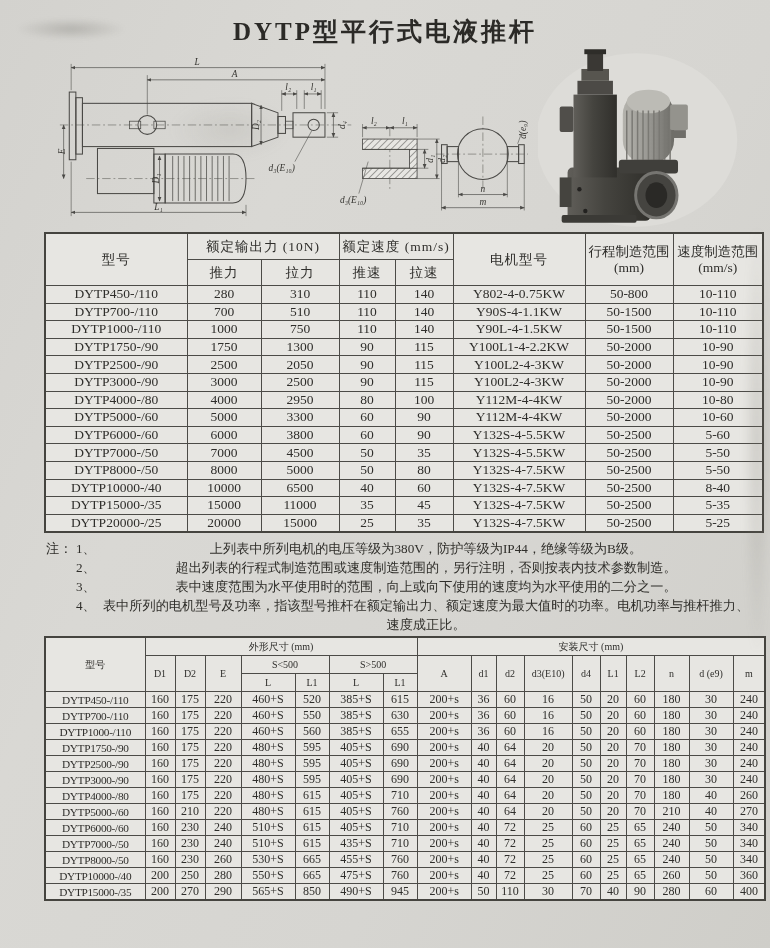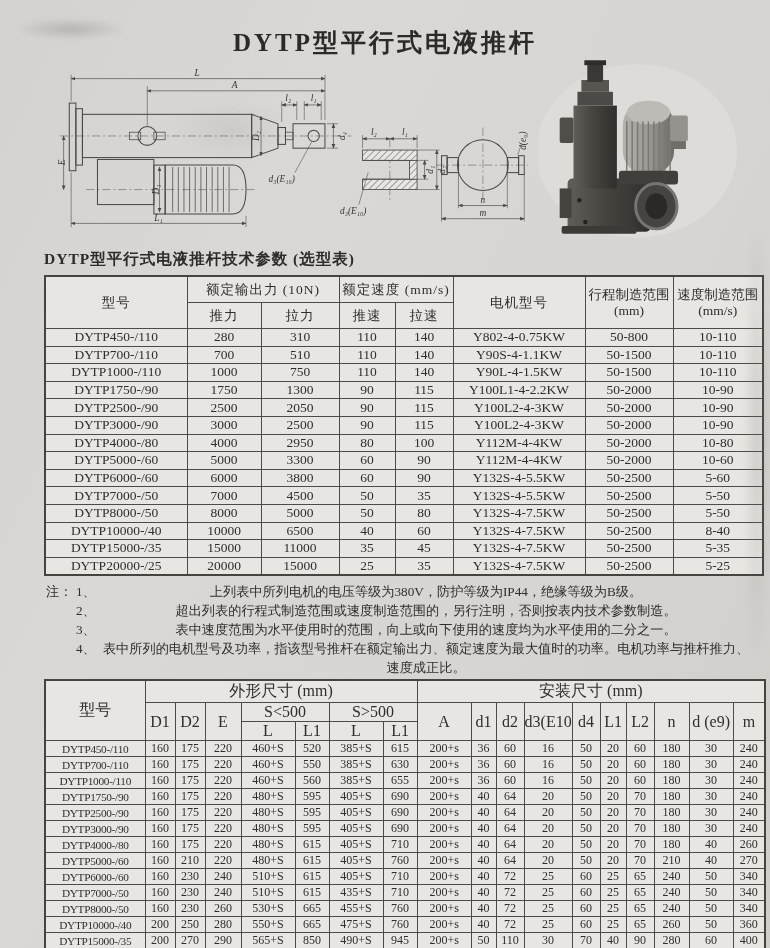--- a/index.html
+++ b/index.html
@@ -11,40 +11,40 @@
   }
   .smudge{position:absolute;pointer-events:none;}
   .smudge.s1{left:16px;top:18px;width:110px;height:22px;
     background:radial-gradient(ellipse at center,rgba(110,108,102,.30),transparent 70%);filter:blur(2px);}
   .smudge.s2{right:0px;top:230px;width:26px;height:420px;
     background:radial-gradient(ellipse at center,rgba(120,118,110,.22),transparent 75%);filter:blur(3px);}
   .smudge.s3{left:170px;top:100px;width:120px;height:60px;
     background:radial-gradient(ellipse at center,rgba(130,128,120,.14),transparent 70%);filter:blur(4px);}
 
   .page-title{
-    margin:0;padding-top:26px;text-align:center;
+    margin:0;padding-top:15px;text-align:center;
     font-size:25px;font-weight:bold;letter-spacing:3px;color:#2b2a27;
   }
   .figures{position:relative;height:180px;margin:4px 18px 0 58px;}
   .drawing{position:absolute;left:0;top:2px;}
   .photo{position:absolute;right:2px;top:-4px;}
 
   .section-title{margin:6px 0 5px 44px;font-size:15.5px;font-weight:bold;letter-spacing:1px;color:#2d2c29;}
 
   table{border-collapse:collapse;table-layout:fixed;margin-left:44px;background:#e7e6e2;}
   th,td{border:1px solid #4c4b47;text-align:center;font-weight:normal;padding:0;
         overflow:hidden;white-space:nowrap;}
   table{border:2px solid #45443f;}
   #table1{width:718px;font-size:13.5px;}
   #table1 th{height:25px;font-size:13.5px;letter-spacing:1px;}
   #table1 td{height:16.6px;}
   #table1 .two-line{letter-spacing:0;}
   #table1 .two-line div{line-height:1.15;}
   #table2{width:722px;font-size:12.5px;margin-top:2px;}
-  #table2 th{font-size:16px;height:17px;}
+  #table2 th{font-size:10px;height:17px;}
   #table2 td{height:13.6px;font-size:12px;}
   #table2 .model-col{font-size:11.3px;letter-spacing:-0.3px;}
 
   .notes{margin:6px 0 0 46px;width:706px;font-size:13.2px;line-height:1.44;color:#2f2e2a;}
   .note{display:flex;}
   .note .nlabel{flex:none;width:30px;}
   .note .nnum{flex:none;width:24px;}
   .note .ntext{flex:1;text-align:center;}
 
   
@@ -214,21 +214,20 @@
         <rect x="136" y="82" width="14" height="8" fill="#6f6e69"></rect>
       </g>
       <g>
         <ellipse cx="120" cy="148" rx="21" ry="23" fill="#454440"></ellipse>
         <ellipse cx="120" cy="148" rx="21" ry="23" fill="none" stroke="#767571" stroke-width="3"></ellipse>
         <ellipse cx="120" cy="148" rx="11" ry="13" fill="#2a2926"></ellipse>
       </g>
     </svg>
   </div>
 
-  <div class="section-title">DYTP型平行式电液推杆技术参数 (选型表)</div>
 
   <table id="table1">
     <colgroup>
       <col style="width:142px">
         <col style="width:74px">
         <col style="width:78px">
         <col style="width:56px">
       <col style="width:58px">
         <col style="width:132px">
         <col style="width:88px">

